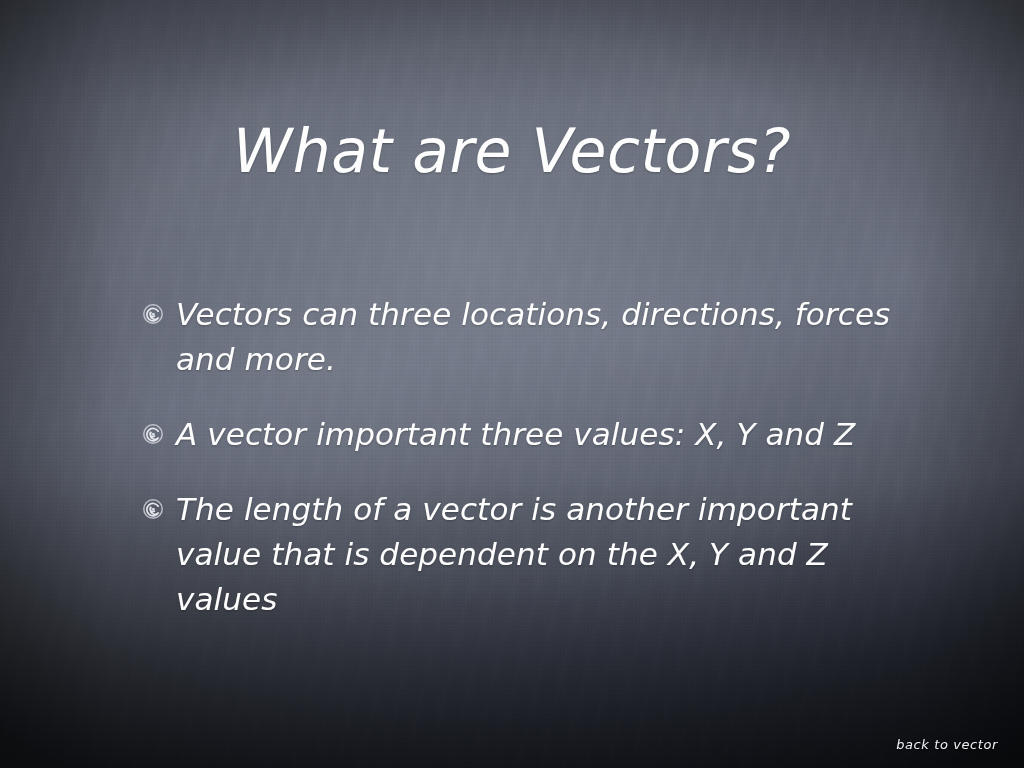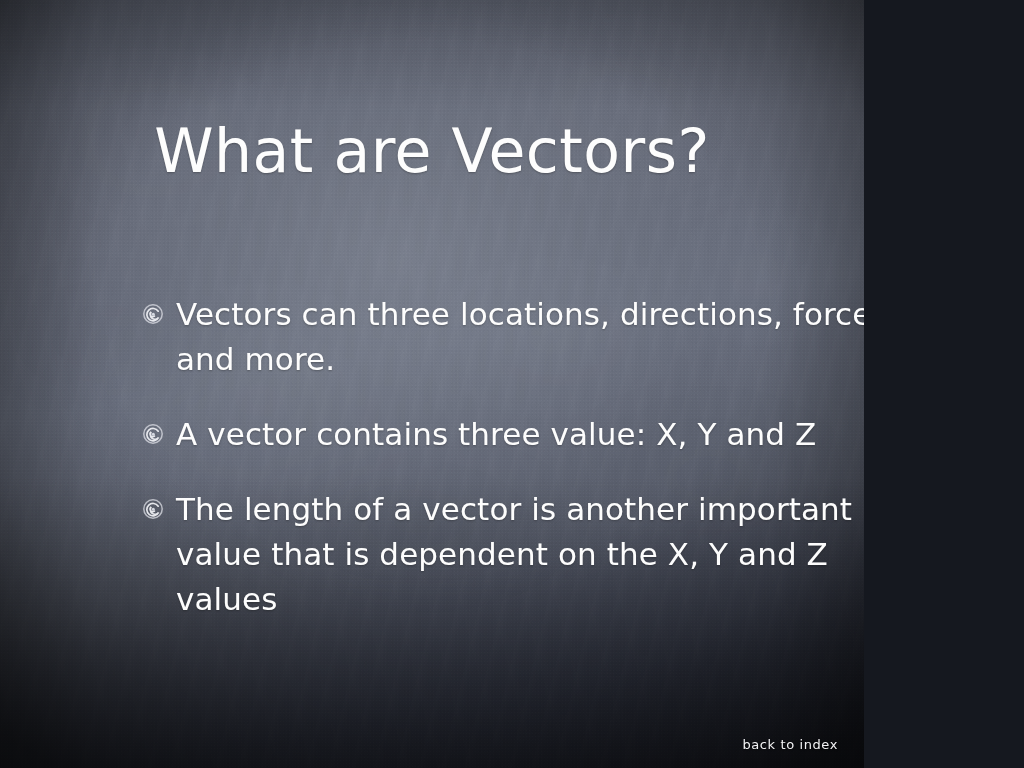--- a/index.html
+++ b/index.html
@@ -4,27 +4,28 @@
 <title>What are Vectors?</title>
 <style>
   html, body {
     margin: 0;
     padding: 0;
     background: #15181f;
   }
 
   #slide {
     position: relative;
-    width: 864px;
+    width: 1024px;
     height: 768px;
     overflow: hidden;
     font-family: "DejaVu Sans", sans-serif;
     
     background-color: #6a6f7d;
     user-select: none;
+    font-style: italic;
   }
 
   
   .board-base {
     position: absolute;
     inset: 0;
     background:
       radial-gradient(ellipse 62% 58% at 46% 34%,
         rgba(135,141,155,0.55) 0%,
         rgba(120,126,140,0.35) 38%,
@@ -199,32 +200,32 @@
       </li>
 
       <li class="bullet-item">
         <span class="bullet-marker">
           <svg width="22" height="22" viewBox="0 0 22 22" aria-hidden="true">
             <circle cx="11" cy="11" r="9.2" fill="none" stroke="#e8eaf0" stroke-width="1.5" opacity="0.75"></circle>
             <path d="M16.2 8.2 A6.2 6.2 0 1 0 16.6 14.4 A4.3 4.3 0 1 1 9.2 9.0 A2.6 2.6 0 1 0 12.4 13.1" fill="none" stroke="#f2f3f7" stroke-width="1.7" stroke-linecap="round"></path>
             <circle cx="11.3" cy="11.3" r="1.5" fill="#dfe2ea"></circle>
           </svg>
         </span>
-        <span class="bullet-text">A vector contains three value: X, Y and Z</span>
+        <span class="bullet-text">A vector important three values: X, Y and Z</span>
       </li>
 
       <li class="bullet-item">
         <span class="bullet-marker">
           <svg width="22" height="22" viewBox="0 0 22 22" aria-hidden="true">
             <circle cx="11" cy="11" r="9.2" fill="none" stroke="#e8eaf0" stroke-width="1.5" opacity="0.75"></circle>
             <path d="M16.2 8.2 A6.2 6.2 0 1 0 16.6 14.4 A4.3 4.3 0 1 1 9.2 9.0 A2.6 2.6 0 1 0 12.4 13.1" fill="none" stroke="#f2f3f7" stroke-width="1.7" stroke-linecap="round"></path>
             <circle cx="11.3" cy="11.3" r="1.5" fill="#dfe2ea"></circle>
           </svg>
         </span>
         <span class="bullet-text">The length of a vector is another important value that is dependent on the X, Y and Z values</span>
       </li>
 
     </ul>
 
-    <a class="back-link" href="#">back to index</a>
+    <a class="back-link" href="#">back to vector</a>
 
   </div>
 </div>
 
 </body></html>

